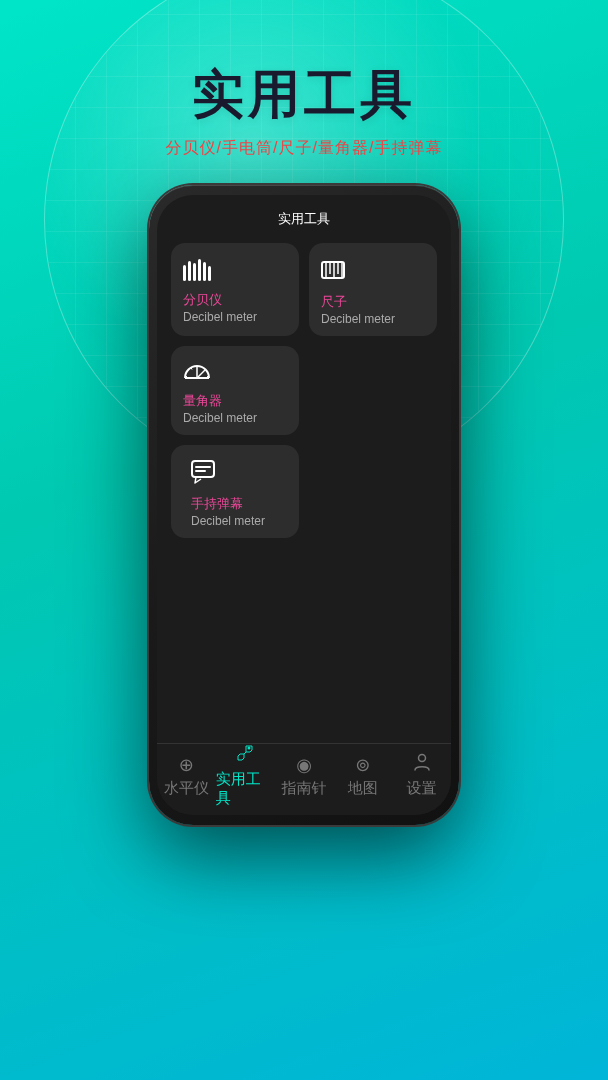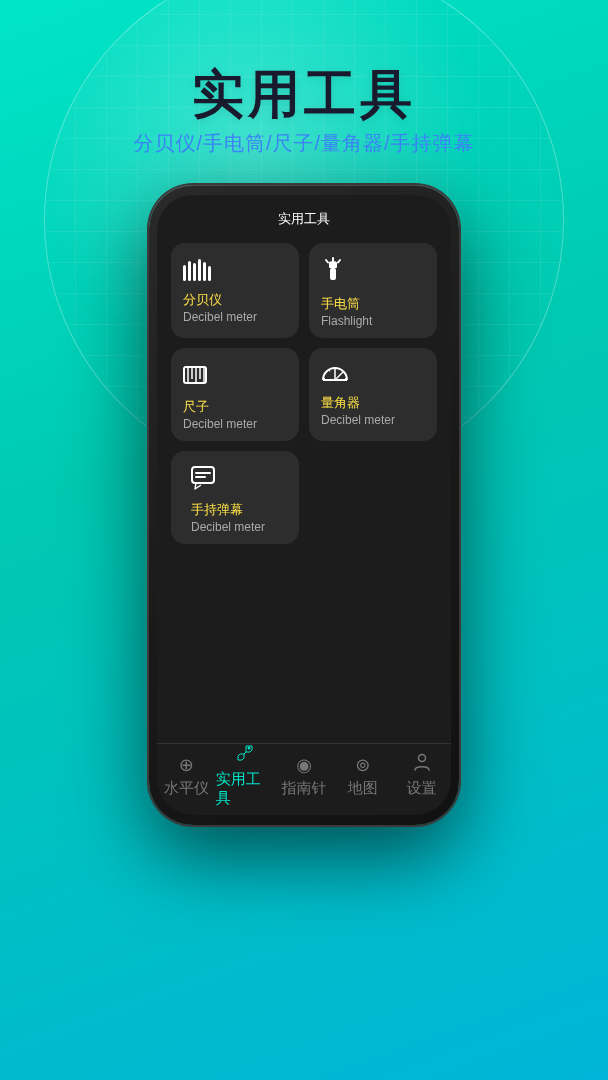--- a/index.html
+++ b/index.html
@@ -44,23 +44,23 @@
       z-index: 10;
     }
     .main-title {
       font-size: 52px;
       font-weight: 800;
       color: #1a1a2e;
       letter-spacing: 4px;
       text-shadow: 0 2px 8px rgba(0,0,0,0.1);
     }
     .sub-title {
-      font-size: 20px;
-      color: #3b82f6;
-      margin-top: 0;
+      font-size: 16px;
+      color: #ef4444;
+      margin-top: 8px;
       font-weight: 500;
       letter-spacing: 1px;
     }
 
     
     .phone-container {
       position: absolute;
       top: 185px;
       left: 50%;
       transform: translateX(-50%);
@@ -118,21 +118,21 @@
     .tool-card.single { grid-column: 1; padding-left: 20px; }
 
     .tool-icon {
       font-size: 24px;
       color: #ffffff;
       margin-bottom: 6px;
       line-height: 1;
     }
     .tool-name-cn {
       font-size: 13px;
-      color: #fde047;
+      color: #ec4899;
       font-weight: 500;
       display: block;
     }
     .tool-name-en {
       font-size: 12px;
       color: #aaaaaa;
       display: block;
       margin-top: 1px;
     }
 
@@ -195,37 +195,20 @@
               <rect x="10" y="6" width="3" height="18" rx="1.5"></rect>
               <rect x="15" y="2" width="3" height="22" rx="1.5"></rect>
               <rect x="20" y="5" width="3" height="19" rx="1.5"></rect>
               <rect x="25" y="9" width="3" height="15" rx="1.5"></rect>
             </svg>
           </div>
           <span class="tool-name-cn">分贝仪</span>
           <span class="tool-name-en">Decibel meter</span>
         </div>
 
-        <div class="tool-card">
-          <div class="tool-icon">
-            <svg width="24" height="28" viewBox="0 0 24 28" fill="white">
-
-              <line x1="12" y1="1" x2="12" y2="4" stroke="white" stroke-width="2" stroke-linecap="round"></line>
-              <line x1="19" y1="3" x2="17" y2="5.5" stroke="white" stroke-width="2" stroke-linecap="round"></line>
-              <line x1="5" y1="3" x2="7" y2="5.5" stroke="white" stroke-width="2" stroke-linecap="round"></line>
-
-              <rect x="8" y="6" width="8" height="5" rx="1" fill="white"></rect>
-              <rect x="9" y="11" width="6" height="12" rx="2" fill="white"></rect>
-
-              <ellipse cx="12" cy="6" rx="4" ry="2" fill="white"></ellipse>
-            </svg>
-          </div>
-          <span class="tool-name-cn">手电筒</span>
-          <span class="tool-name-en">Flashlight</span>
-        </div>
 
         <div class="tool-card">
           <div class="tool-icon">
             <svg width="28" height="26" viewBox="0 0 28 26" fill="none">
               <rect x="1" y="5" width="22" height="16" rx="2" stroke="white" stroke-width="2" fill="none"></rect>
               <line x1="5" y1="5" x2="5" y2="21" stroke="white" stroke-width="1.5"></line>
               <line x1="9" y1="5" x2="9" y2="17" stroke="white" stroke-width="1.5"></line>
               <line x1="13" y1="5" x2="13" y2="21" stroke="white" stroke-width="1.5"></line>
               <line x1="17" y1="5" x2="17" y2="17" stroke="white" stroke-width="1.5"></line>
               <line x1="21" y1="5" x2="21" y2="21" stroke="white" stroke-width="1.5"></line>

